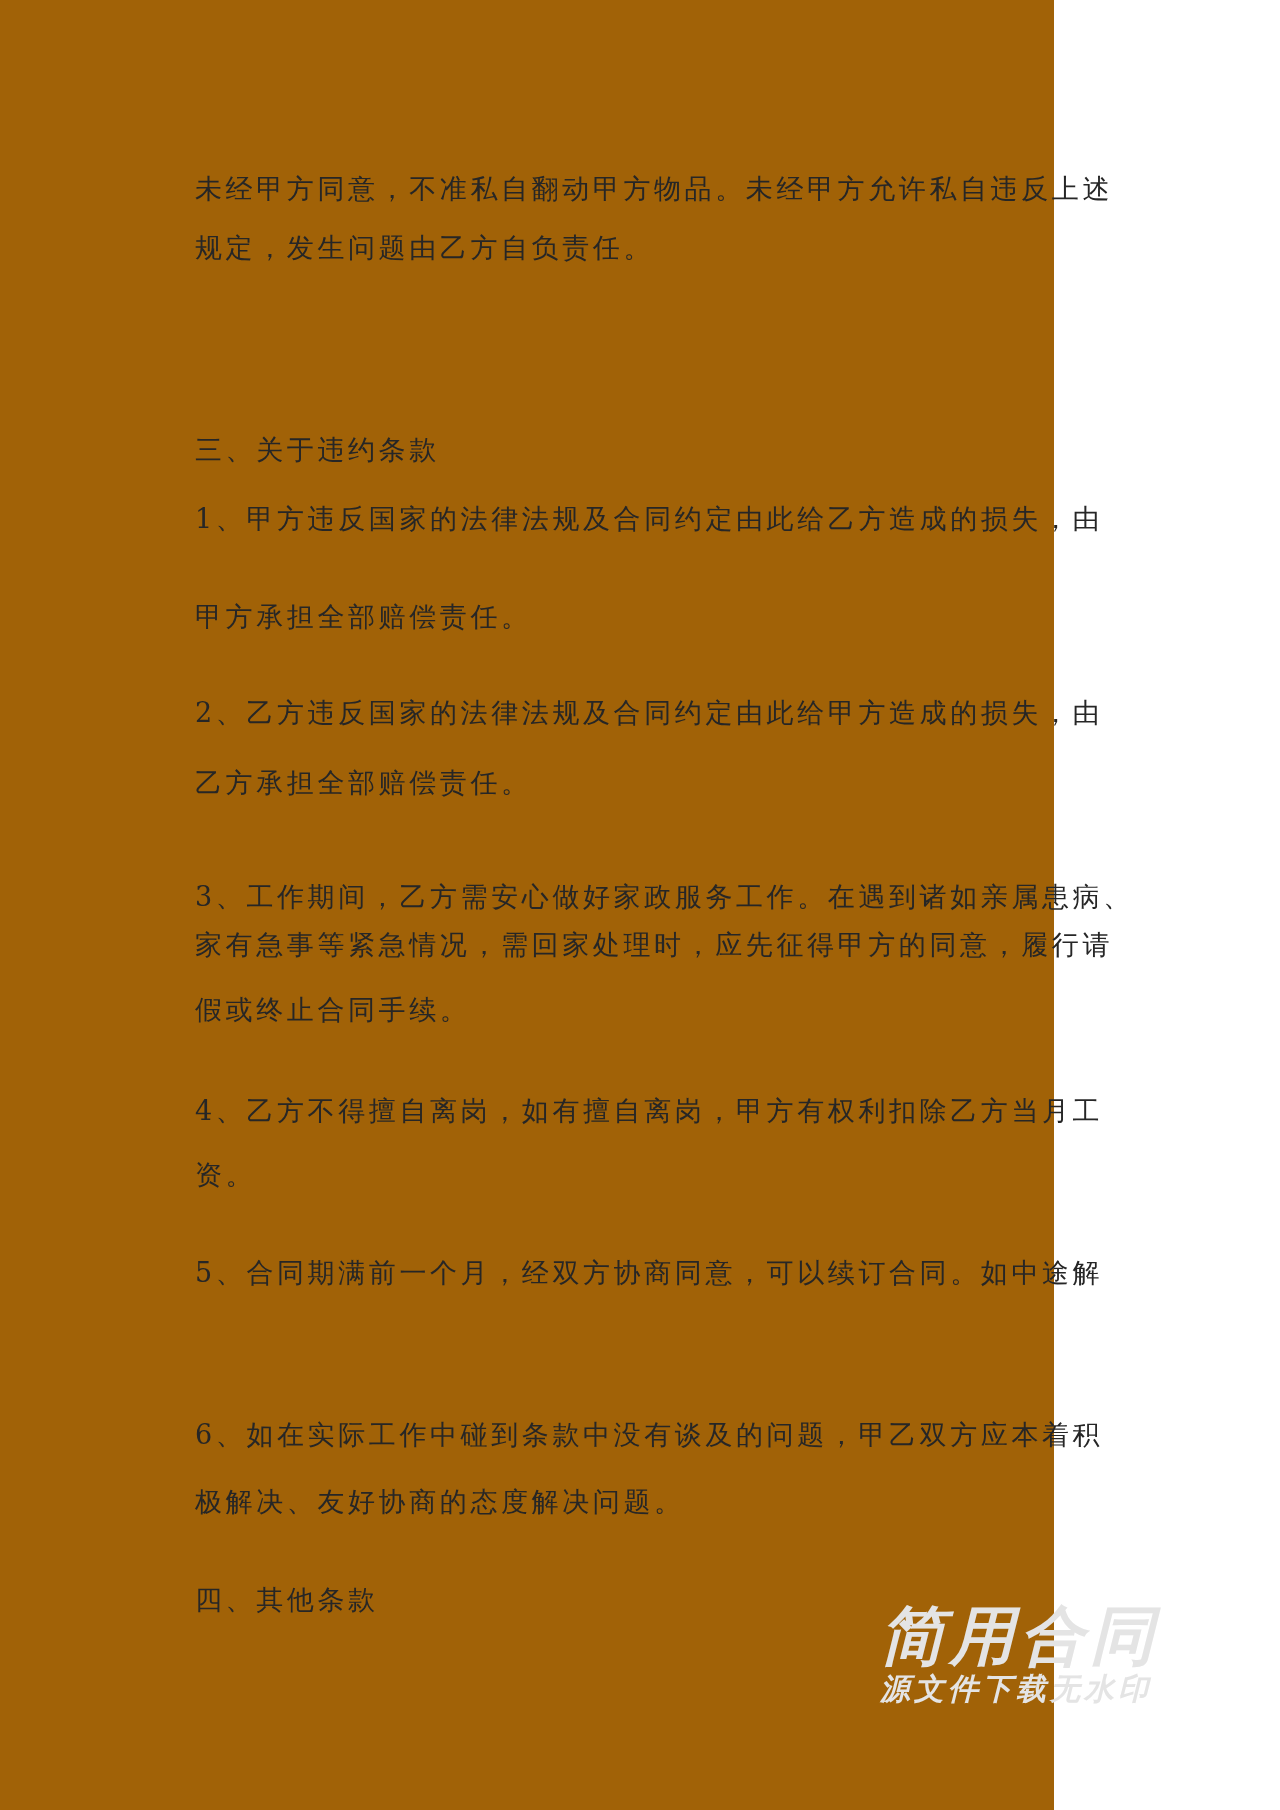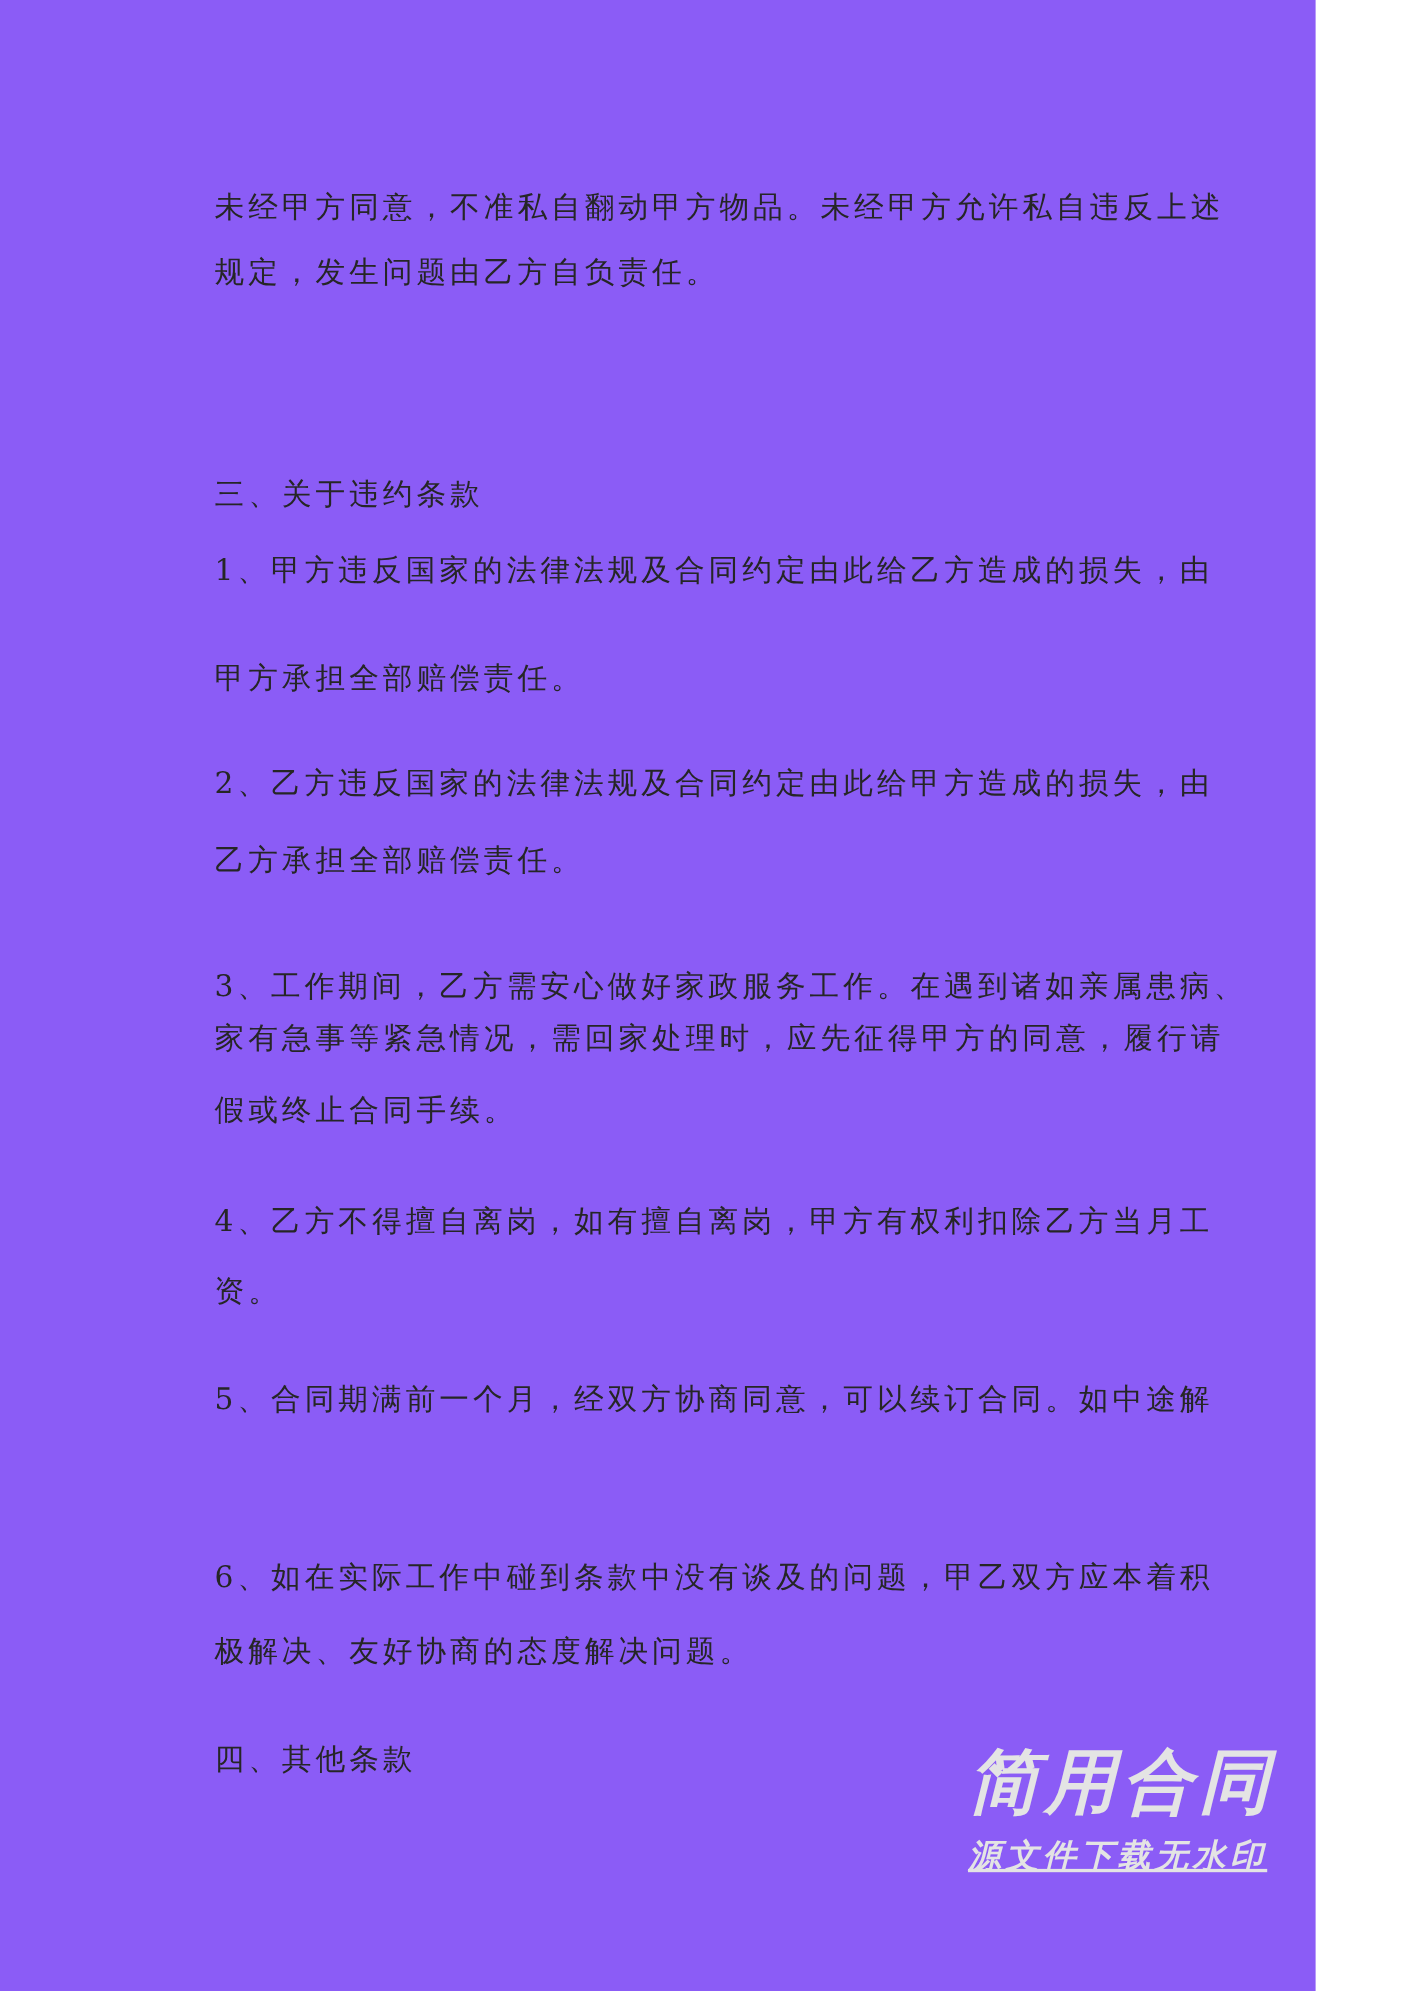--- a/index.html
+++ b/index.html
@@ -1,31 +1,31 @@
 <!DOCTYPE html>
 <html><head>
 <meta charset="utf-8">
 <style>
   html, body { margin: 0; padding: 0; background: #ffffff; }
   body { width: 1280px; height: 1810px; position: relative; overflow: hidden; }
-  .page { position: absolute; left: 0; top: 0; width: 1196px; height: 1810px; background: #8b5cf6; }
+  .page { position: absolute; left: 0; top: 0; width: 1054px; height: 1810px; background: #a16207; }
   .line {
     position: absolute;
     left: 195px;
     height: 34px;
     line-height: 34px;
     font-family: "DejaVu Serif", "Liberation Serif", serif;
     font-size: 27px;
     letter-spacing: 3.6px;
     color: #262626;
     white-space: nowrap;
   }
   .watermark { position: absolute; left: 880px; top: 1585px; width: 300px; color: #e4e4e4; font-family: "DejaVu Sans", "Liberation Sans", sans-serif; font-weight: bold; font-style: italic; }
-  .wm-title { font-size: 64px; line-height: 72px; letter-spacing: 6px; white-space: nowrap; }
-  .wm-sub { font-size: 30px; line-height: 34px; letter-spacing: 4px; margin-top: 14px; white-space: nowrap; text-decoration: underline; }
+  .wm-title { font-size: 64px; line-height: 72px; letter-spacing: 6px; white-space: nowrap; margin-top: 15px; }
+  .wm-sub { font-size: 30px; line-height: 34px; letter-spacing: 4px; white-space: nowrap; }
 </style>
 </head>
 <body>
 
 <div class="page">
   <div class="line" style="top:172px">未经甲方同意，不准私自翻动甲方物品。未经甲方允许私自违反上述</div>
   <div class="line" style="top:231px">规定，发生问题由乙方自负责任。</div>
   <div class="line" style="top:433px">三、关于违约条款</div>
   <div class="line" style="top:502px">1、甲方违反国家的法律法规及合同约定由此给乙方造成的损失，由</div>
   <div class="line" style="top:600px">甲方承担全部赔偿责任。</div>

